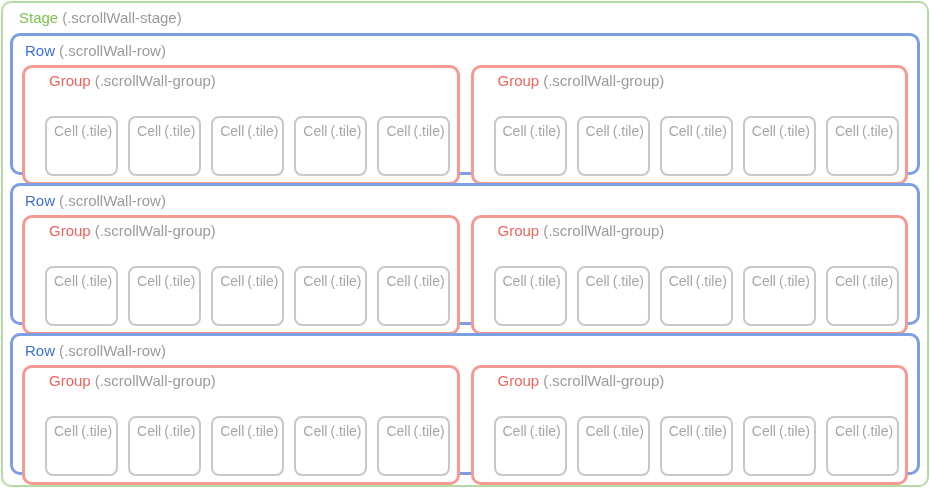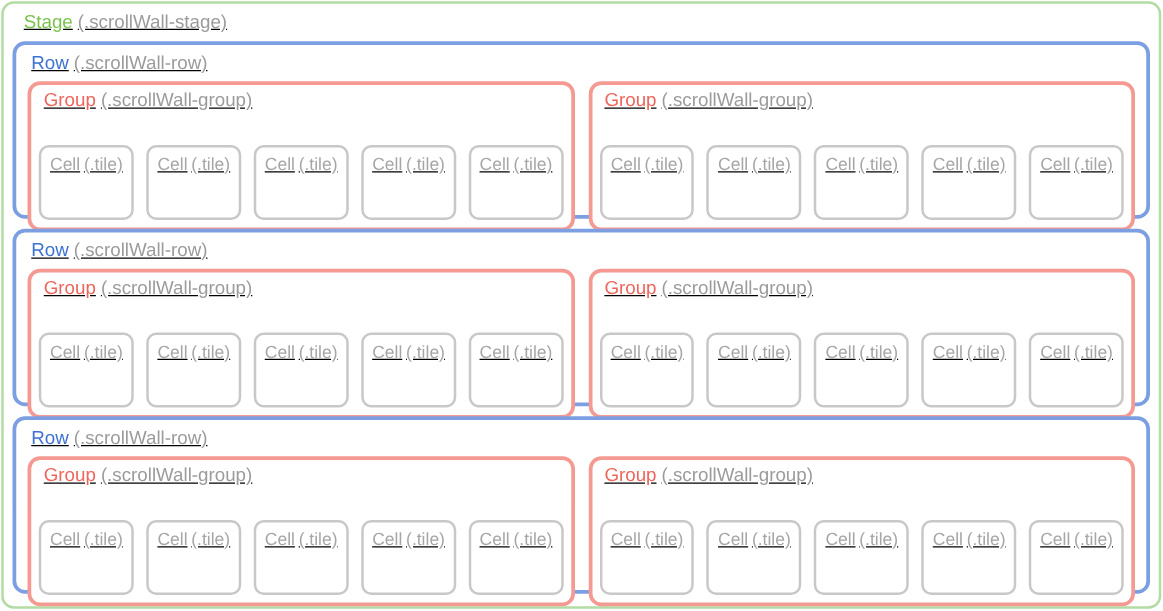--- a/index.html
+++ b/index.html
@@ -20,21 +20,20 @@
     padding: 0;
     background: var(--background);
     font-family: "Liberation Sans", "DejaVu Sans", sans-serif;
   }
   .canvas {
     position: relative;
     width: 930px;
     height: 489px;
     background: var(--background);
     overflow: hidden;
-    text-decoration: underline;
   }
   .stage {
     margin: 1px;
     height: 486px;
     border: 2px solid var(--stage-border);
     border-radius: 10px;
     padding: 4px 7px 8px 7px;
     background: var(--background);
   }
   .label {
@@ -61,21 +60,21 @@
   .row-label { margin: 3px 0 5px 3px; }
   .row-label .name { color: var(--row-text); margin-right: 4px; }
   .groups {
     display: flex;
     gap: 11px;
   }
   .group {
     flex: 1 1 0;
     border: 3px solid var(--group-border);
     border-radius: 10px;
-    padding: 0 6px 6px 6px;
+    padding: 0 6px 6px 20px;
     background: var(--background);
     min-width: 0;
   }
   .group-label { font-size: 15px; line-height: 18px; margin: 4px 0 4px 4px; }
   .group-label .name { color: var(--group-text); margin-right: 4px; }
   .cells {
     display: flex;
     gap: 10px;
     margin-top: 26px;
   }

